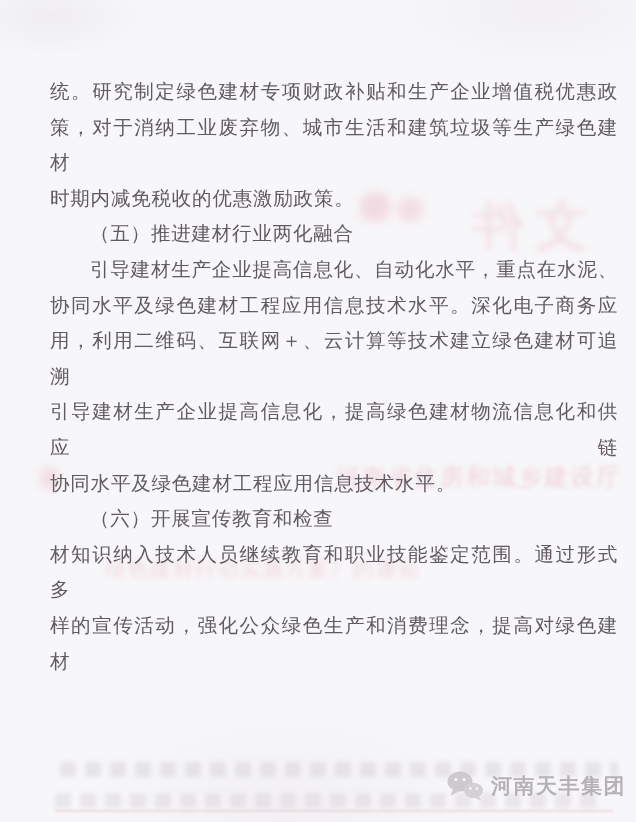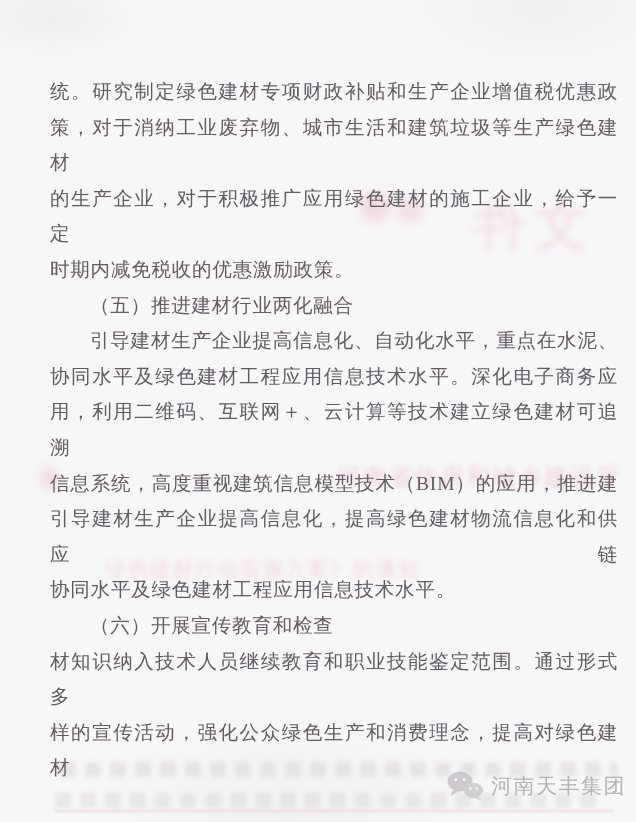--- a/index.html
+++ b/index.html
@@ -89,20 +89,21 @@
     filter: blur(1px);
     opacity: 0.45;
   }
 
   
   .watermark {
     position: absolute;
     left: 446px; top: 770px;
     display: flex; align-items: center;
     filter: blur(0.4px);
+    font-weight: bold;
   }
   .watermark .wicon { flex: 0 0 auto; margin-right: 7px; }
   .watermark .wlabel {
     color: #b5b1b7;
     font-size: 21px;
     letter-spacing: 1.5px;
     white-space: nowrap;
   }
 </style>
 </head>
@@ -116,27 +117,25 @@
   <div class="bleed bleed-doctype">文件</div>
   <div class="bleed bleed-letterhead">河南省住房和城乡建设厅</div>
   <div class="bleed bleed-title">绿色建材行动实施方案》的通知</div>
   <div class="bleed bleed-footer l1"></div>
   <div class="bleed bleed-footer l2"></div>
   <div class="bleed bleed-underline"></div>
 
   <main class="content">
     <div class="line fill">统。研究制定绿色建材专项财政补贴和生产企业增值税优惠政</div>
     <div class="line fill">策，对于消纳工业废弃物、城市生活和建筑垃圾等生产绿色建材</div>
-    <div class="line fill">的生产企业，对于积极推广应用绿色建材的施工企业，给予一定</div>
     <div class="line">时期内减免税收的优惠激励政策。</div>
     <div class="line indent">（五）推进建材行业两化融合</div>
     <div class="line indent fill">引导建材生产企业提高信息化、自动化水平，重点在水泥、</div>
     <div class="line fill">协同水平及绿色建材工程应用信息技术水平。深化电子商务应</div>
     <div class="line fill">用，利用二维码、互联网＋、云计算等技术建立绿色建材可追溯</div>
-    <div class="line fill">信息系统，高度重视建筑信息模型技术（BIM）的应用，推进建</div>
     <div class="line fill">引导建材生产企业提高信息化，提高绿色建材物流信息化和供应链</div>
     <div class="line">协同水平及绿色建材工程应用信息技术水平。</div>
     <div class="line indent">（六）开展宣传教育和检查</div>
     <div class="line fill">材知识纳入技术人员继续教育和职业技能鉴定范围。通过形式多</div>
     <div class="line fill">样的宣传活动，强化公众绿色生产和消费理念，提高对绿色建材</div>
 
   </main>
 
   <div class="watermark">
     <svg class="wicon" width="38" height="31" viewBox="0 0 38 31" aria-hidden="true">

